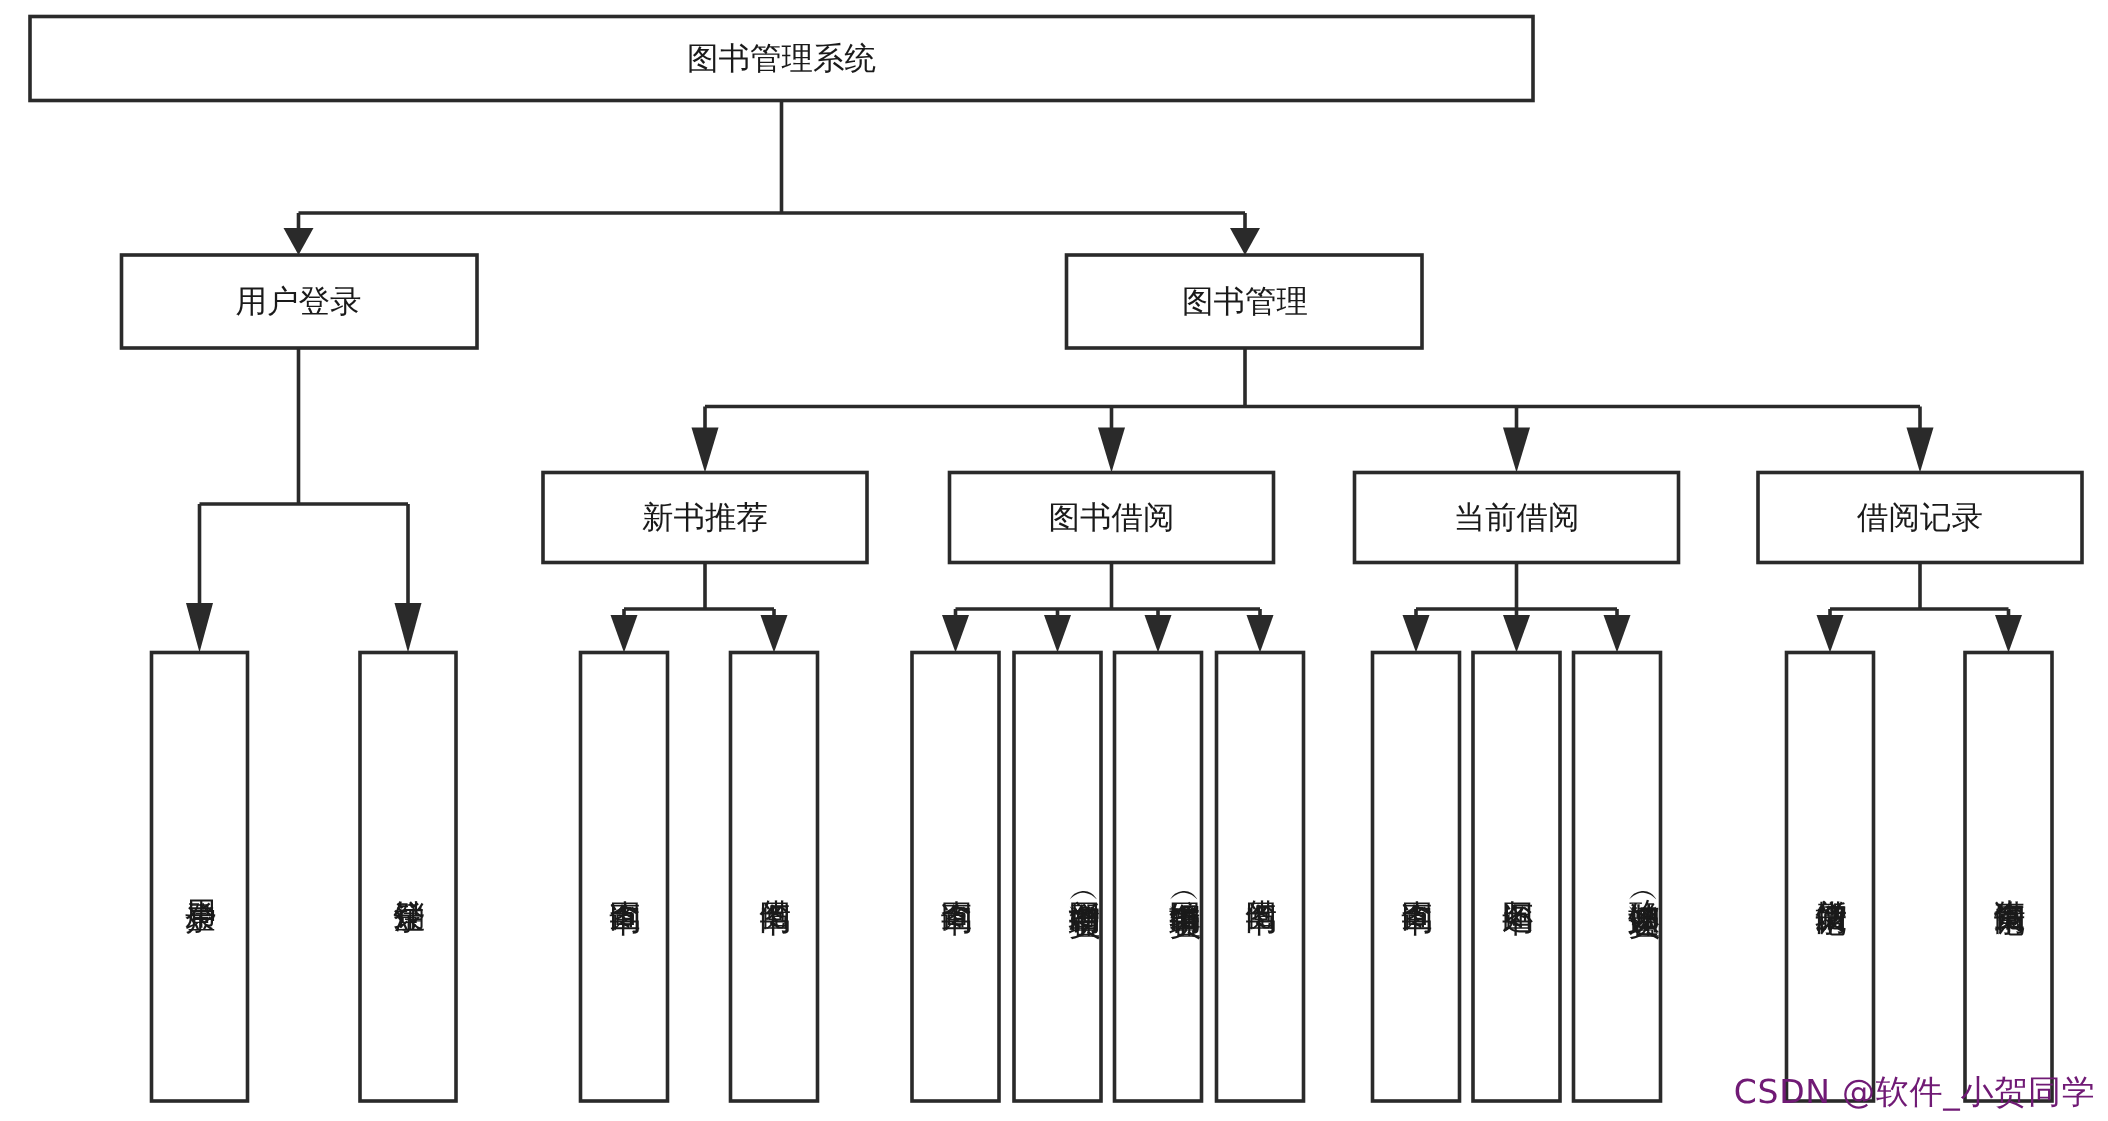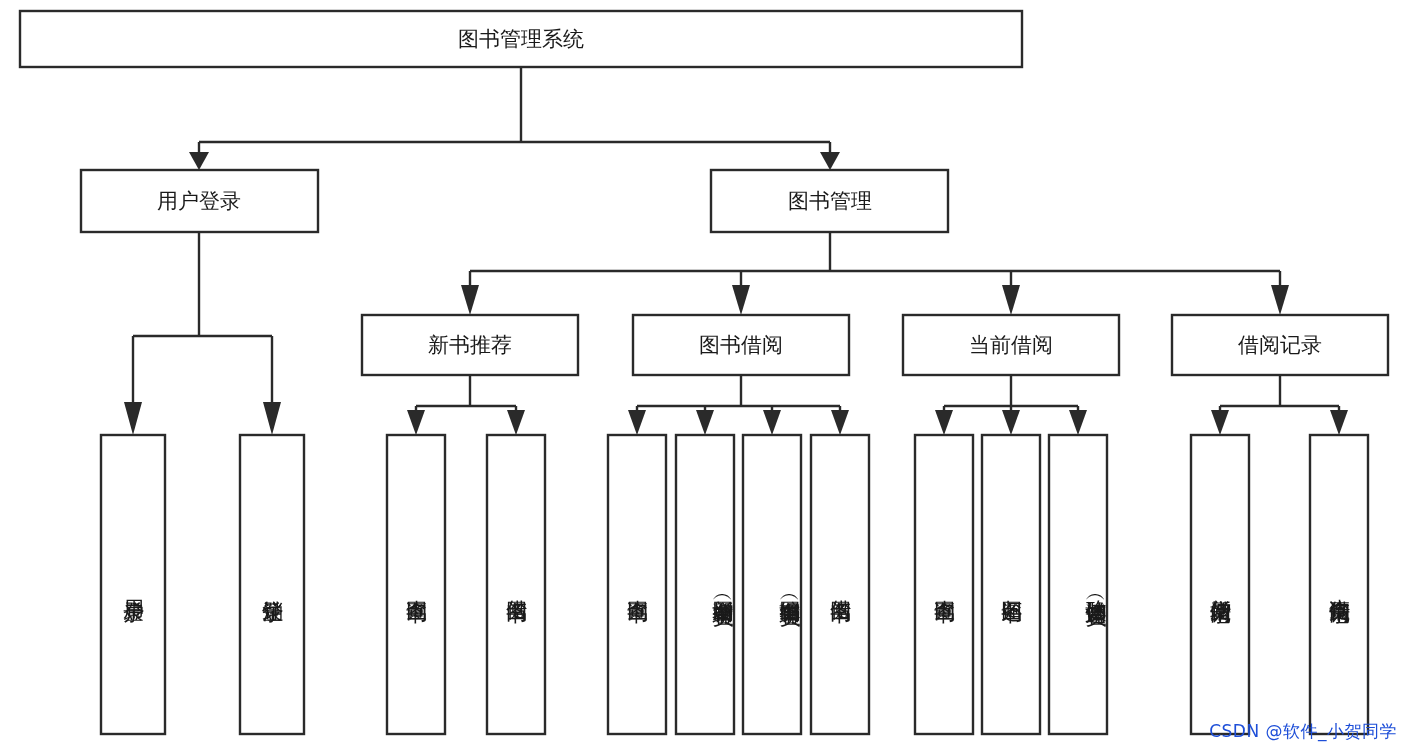--- a/index.html
+++ b/index.html
@@ -63,22 +63,22 @@
     letter-spacing: 1px;
     color: #1a1a1a;
     white-space: nowrap;
     pointer-events: none;
   }
   #watermark {
     position: absolute;
     right: 8px;
     bottom: 4px;
     font-family: "DejaVu Sans", "Liberation Sans", sans-serif;
-    font-size: 17px;
-    color: #1d4ed8;
+    font-size: 22px;
+    color: #701a75;
     letter-spacing: 0.5px;
     white-space: nowrap;
   }
 </style>
 </head>
 <body>
 
 <div id="diagram-root">
 
   <svg id="flowchart" viewBox="0 0 1405 747">

